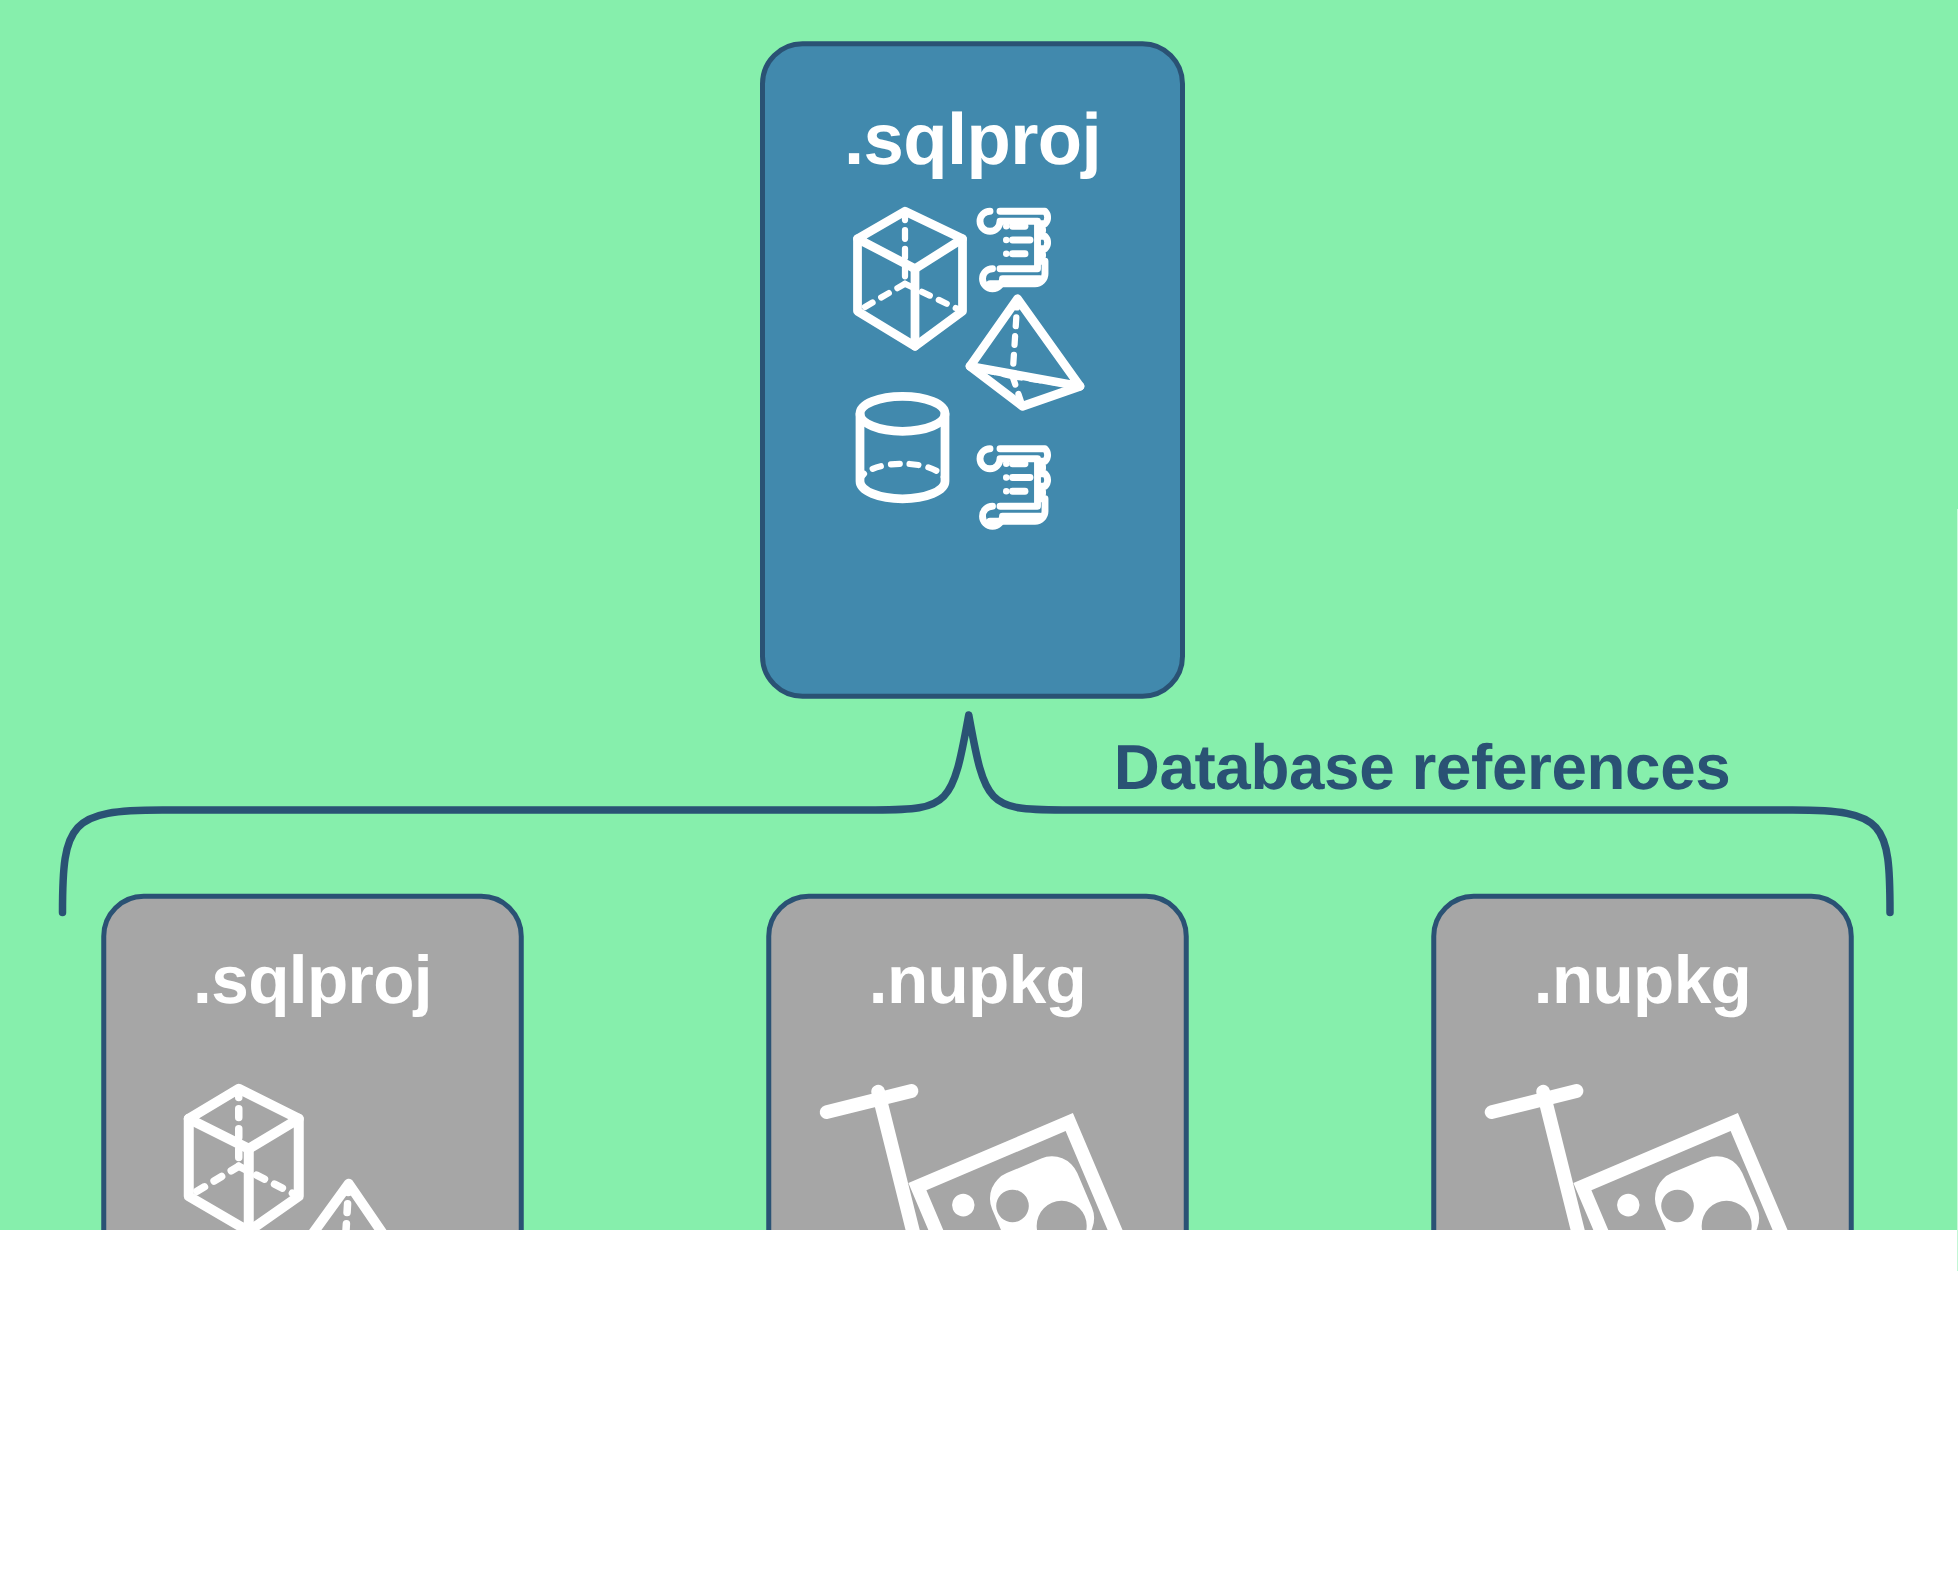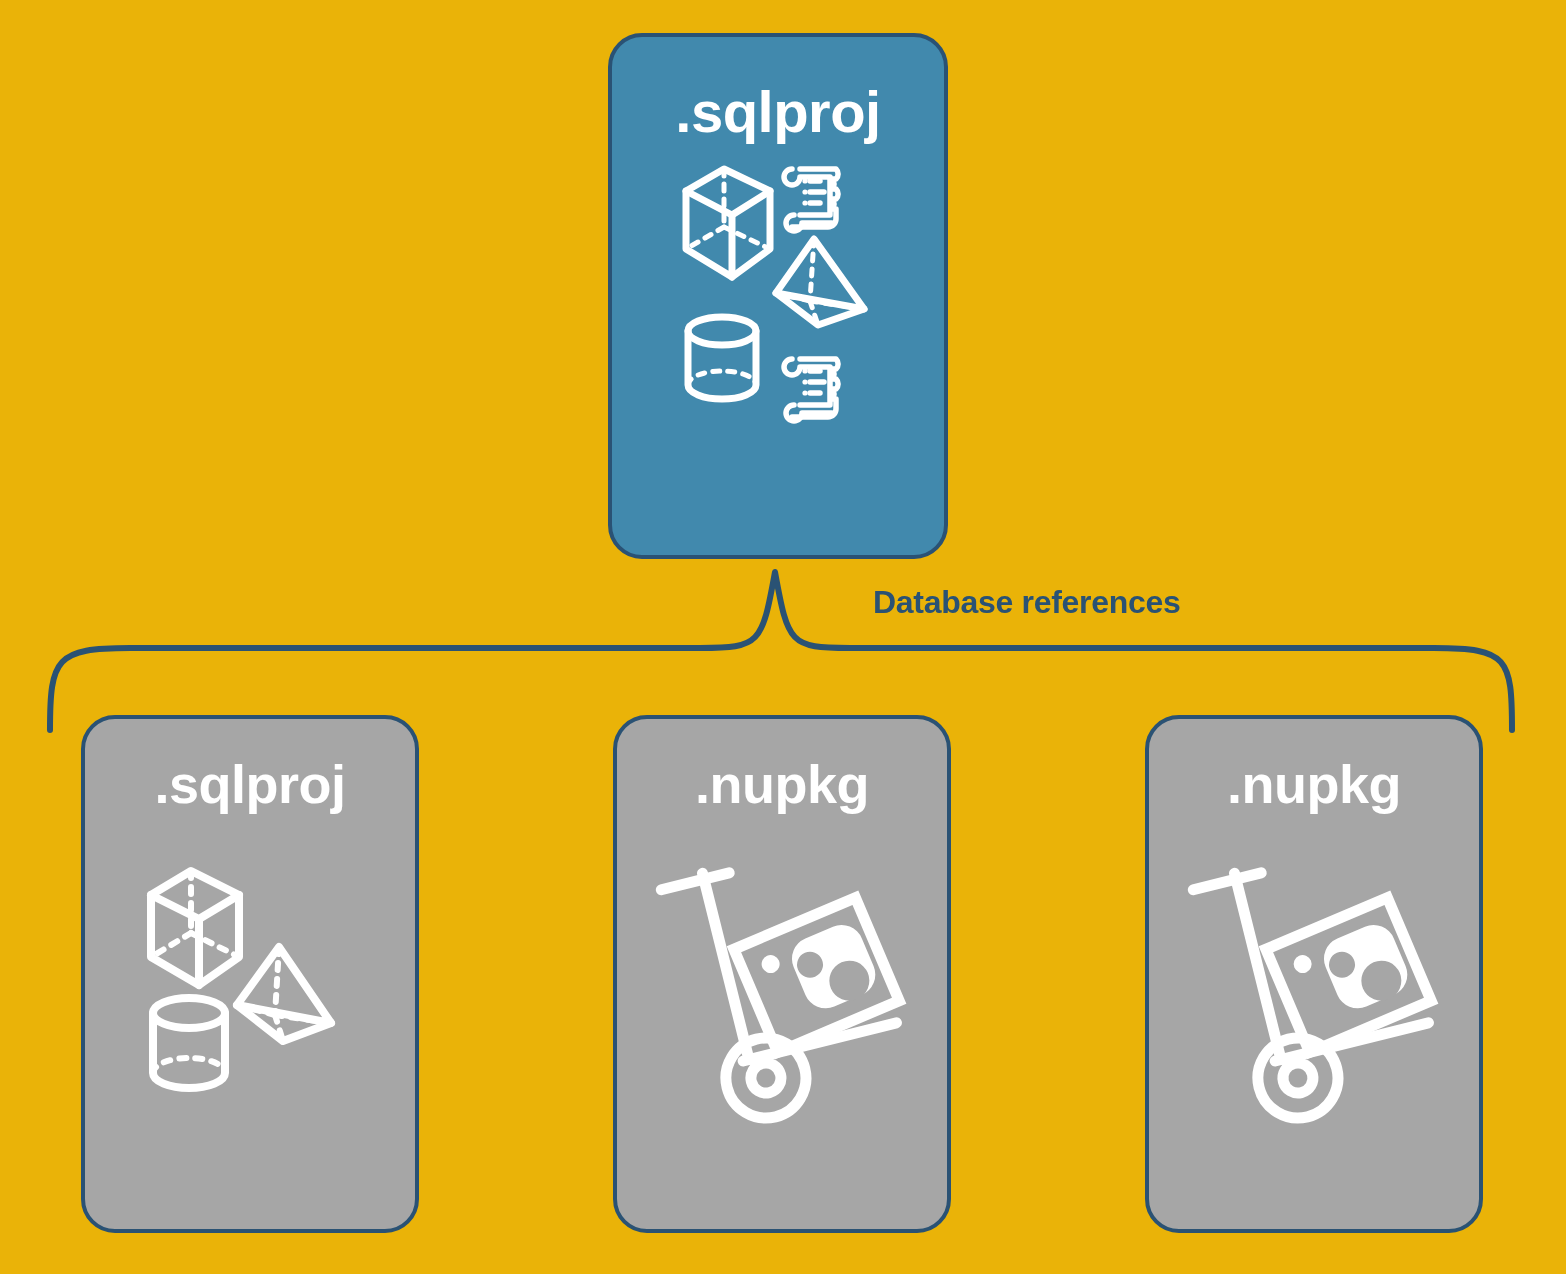--- a/index.html
+++ b/index.html
@@ -6,22 +6,22 @@
     margin: 0;
     padding: 0;
     background: #ffffff;
   }
   body {
     font-family: "Liberation Sans", sans-serif;
   }
   #stage {
     position: relative;
     width: 1566px;
-    height: 1274px;
-    background: #eab308;
+    height: 984px;
+    background: #86efac;
     overflow: hidden;
   }
   .node {
     position: absolute;
     box-sizing: border-box;
     border: 4px solid #2a5274;
     border-radius: 34px;
     display: flex;
     flex-direction: column;
     align-items: center;
@@ -76,24 +76,24 @@
   #brace-wrap {
     position: absolute;
     left: 0;
     top: 540px;
     width: 1566px;
     height: 220px;
     pointer-events: none;
   }
   #brace-label {
     position: absolute;
-    left: 873px;
+    left: 891px;
     top: 584px;
     color: #2a5274;
-    font-size: 32px;
+    font-size: 51px;
     font-weight: bold;
     letter-spacing: -0.3px;
     white-space: nowrap;
   }
 </style>
 </head>
 <body>
 
 <div id="stage">
 

